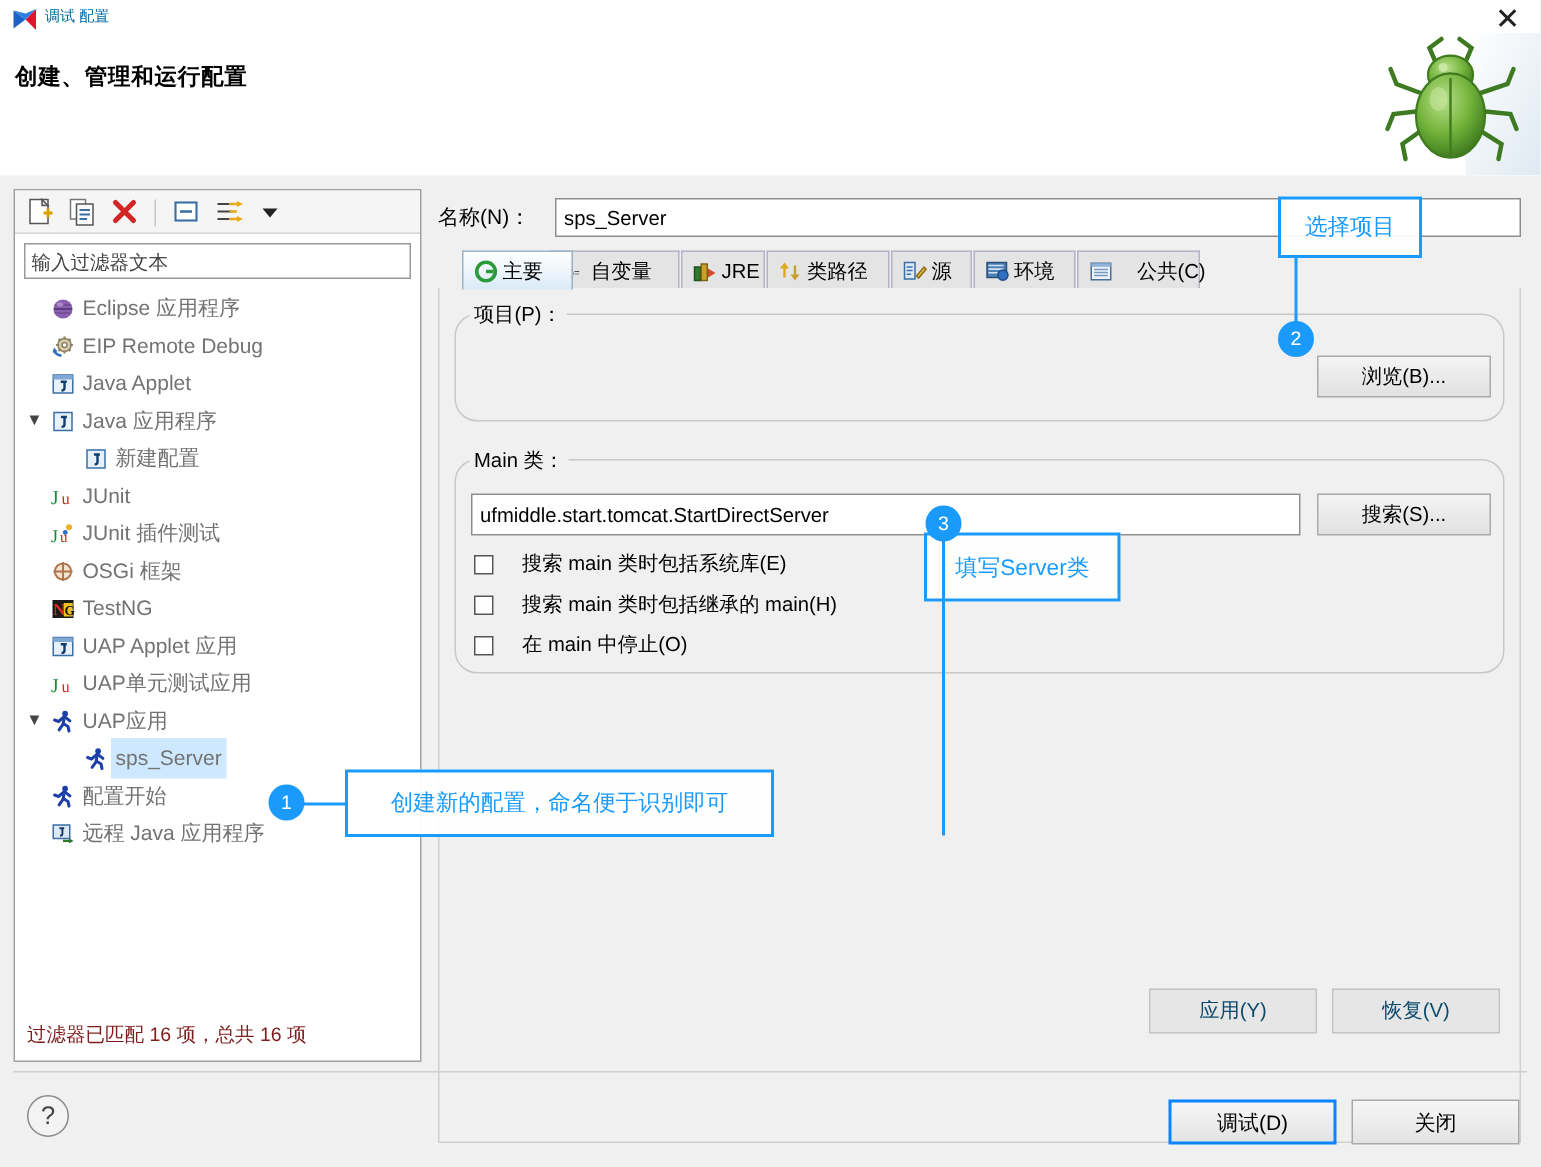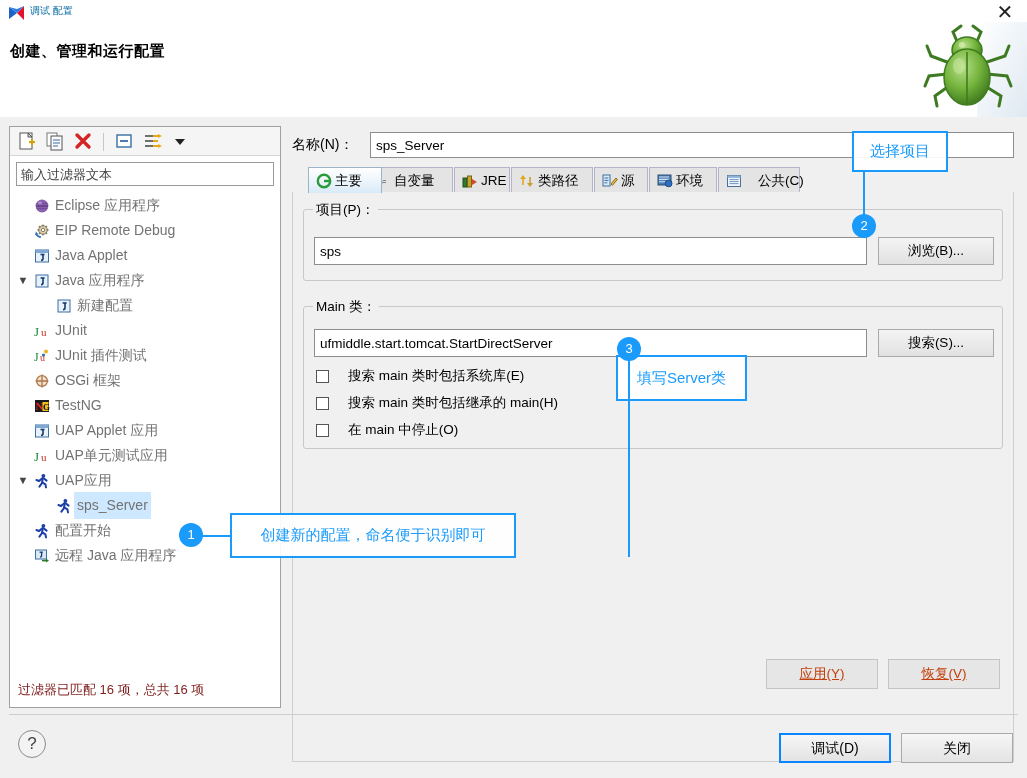--- a/index.html
+++ b/index.html
@@ -145,21 +145,21 @@
 
   .tabcontent {
     position:absolute; left:4px; top:66px; width:722px; height:570px;
     background:#f0f0f0;
     border:1px solid #cfcfcf; border-top:none;
   }
 
   .group {
     position:absolute;
     border:1px solid #c8c8c8;
-    border-radius:3px;
+    border-radius:15px;
   }
   .group-title {
     position:absolute; top:-9px; left:9px;
     background:#f0f0f0; padding:0 3px;
     font-size:13.5px; white-space:nowrap;
   }
   .text-input {
     position:absolute;
     border:1px solid #8d8d8d; background:#fff;
     font-family:"Liberation Sans", sans-serif; font-size:13.5px;
@@ -169,25 +169,24 @@
     position:absolute;
     background:linear-gradient(to bottom,#f4f4f4,#e1e1e1);
     border:1px solid #a9a9a9;
     font-family:"Liberation Sans", sans-serif;
     font-size:13.5px;
     color:#000;
     cursor:pointer;
     text-align:center;
   }
   .btn.disabled {
-    color:#c2410c;
+    color:#0c4a6e;
     background:#e6e6e6;
     border-color:#c4c4c4;
     cursor:default;
-    text-decoration:underline;
   }
   .cbrow {
     position:absolute; display:flex; align-items:center; gap:19px;
     font-size:13.5px; white-space:nowrap; cursor:pointer;
   }
   .cbox {
     width:13px; height:13px; border:1px solid #555; background:#fff;
     flex:0 0 13px;
   }
 
@@ -594,21 +593,20 @@
             <path d="M3.4 6.6h9.2 M3.4 8.6h9.2 M3.4 10.6h9.2" stroke="#7699bd"></path>
           </svg></span>
         <span>公共(C)</span>
       </div>
     </div>
 
   <div class="tabcontent">
 
     <div class="group" style="left:10px; top:17px; width:700px; height:72px;">
       <span class="group-title">项目(P)：</span>
-      <input class="text-input" type="text" style="left: 10px; top: 27px; width: 553px; height: 28px;" value="sps">
       <div class="btn" style="left:574px; top:27px; width:116px; height:28px; line-height:26px;">浏览(B)...</div>
     </div>
 
     <div class="group" style="left:10px; top:114px; width:700px; height:143px;padding-left:20px;">
       <span class="group-title">Main 类：</span>
       <input class="text-input" type="text" style="left: 10px; top: 22px; width: 553px; height: 28px;" value="ufmiddle.start.tomcat.StartDirectServer">
       <div class="btn" style="left:574px; top:22px; width:116px; height:28px; line-height:26px;">搜索(S)...</div>
 
       <div class="cbrow" style="left:12px; top:60px;">
         <span class="cbox"></span>

